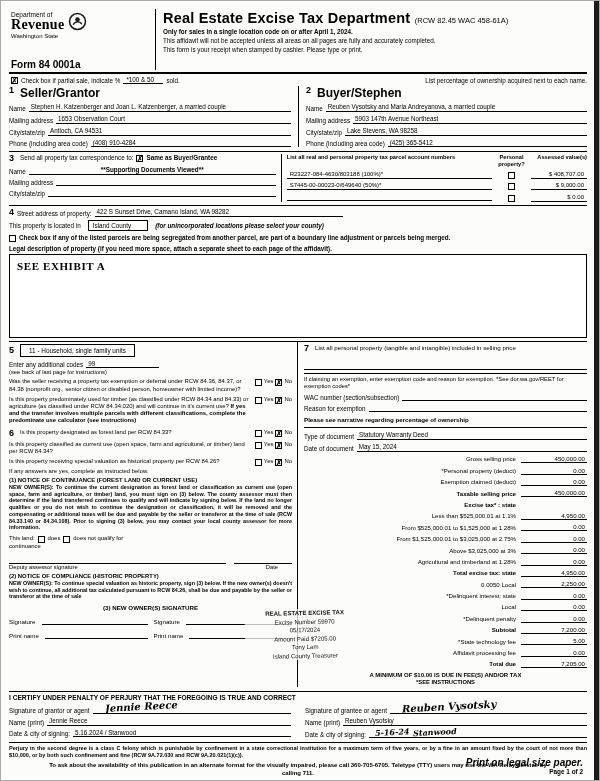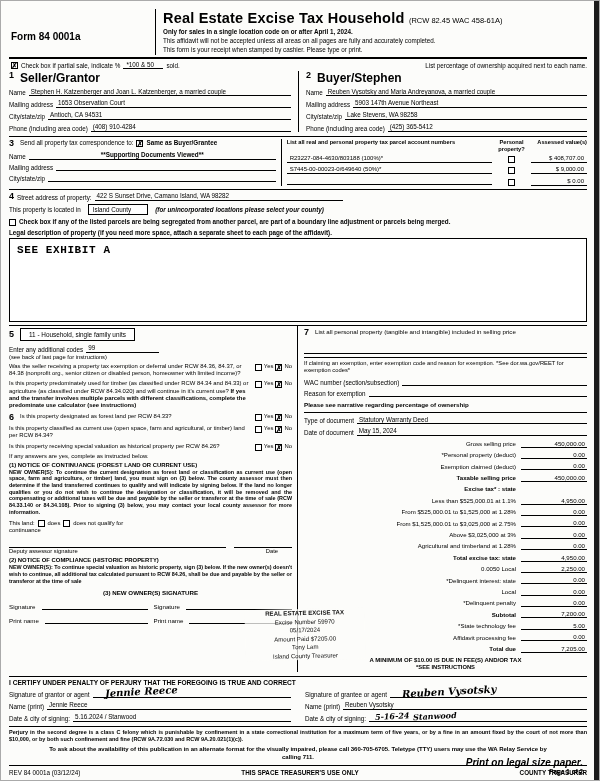--- a/index.html
+++ b/index.html
@@ -50,21 +50,21 @@
   .phead{display:flex;gap:3px;font-size:5.7px;line-height:1.15}
   .pc1{flex:1}.pc2{width:33px;text-align:center}.pc3{width:56px;text-align:right}
   .prow{display:flex;gap:3px;align-items:flex-end;margin-top:3px;font-size:6px}
   .prow .ufill{width:100%}
   .prow .pc2{display:flex;justify-content:center}
 
   
   .sec4{border-top:1px solid #000;margin-top:3px;padding-top:2px;font-size:6.3px}
   .county-box{display:inline-block;border:1px solid #000;padding:1px 16px 1px 4px;margin:0 4px;background:#fff}
   .legal-box{border:1px solid #000;height:84px;margin-top:2px;padding:5px 7px;background:#fff}
-  .exhibit{font-family:Liberation Mono, monospace;font-weight:bold;font-size:11px;letter-spacing:.6px}
+  .exhibit{font-family:Liberation Serif, serif;font-weight:bold;font-size:11px;letter-spacing:.6px}
 
   
   .main{display:flex;border-top:1px solid #000;margin-top:3px}
   .mleft{width:50%;padding:2px 5px 2px 0;border-right:1px solid #000}
   .mright{width:50%;padding:2px 0 2px 6px}
   .codebox{display:inline-block;border:1px solid #000;padding:2px 8px;font-size:6.4px;background:#fff}
   .q{display:flex;gap:3px;font-size:5.9px;line-height:1.22;margin-top:3px}
   .qt{flex:1}
   .yn{flex:none;display:flex;gap:2px;align-items:flex-start;white-space:nowrap;font-size:5.9px}
   .notice-t{font-size:5.9px;font-weight:bold;margin-top:3px}
@@ -104,25 +104,37 @@
   .printnote .l2{font-size:6.4px;font-weight:bold}
 </style>
 </head>
 <body>
 
 <div class="page">
   <div class="scan-edge"></div>
 
   <header class="hdr">
     <div class="hdr-left">
+      <div class="logo-top">
+        <div>
+          <div class="dept">Department of</div>
+          <div class="rev">Revenue</div>
+          <div class="wa">Washington State</div>
+        </div>
+        <svg class="logo-circle" viewBox="0 0 20 20">
+          <circle cx="10" cy="10" r="8.4" fill="none" stroke="#1a1a1a" stroke-width="1.6"></circle>
+          <circle cx="10" cy="8" r="2.4" fill="#1a1a1a"></circle>
+          <path d="M5.5 13.5 C7 9.5, 13 9.5, 14.5 13" fill="none" stroke="#1a1a1a" stroke-width="1.4"></path>
+        </svg>
+      </div>
       <div class="form-no">Form 84 0001a</div>
     </div>
     <div class="hdr-right">
       <div style="white-space:nowrap">
-        <span class="title">Real Estate Excise Tax Household</span>
+        <span class="title">Real Estate Excise Tax Department</span>
         <span class="title-sfx">(RCW 82.45 WAC 458-61A)</span>
       </div>
       <div class="note b">Only for sales in a single location code on or after April 1, 2024.</div>
       <div class="note">This affidavit will not be accepted unless all areas on all pages are fully and accurately completed.</div>
       <div class="note">This form is your receipt when stamped by cashier. Please type or print.</div>
     </div>
   </header>
   <div class="rule2"></div>
 
   <div class="partial">

